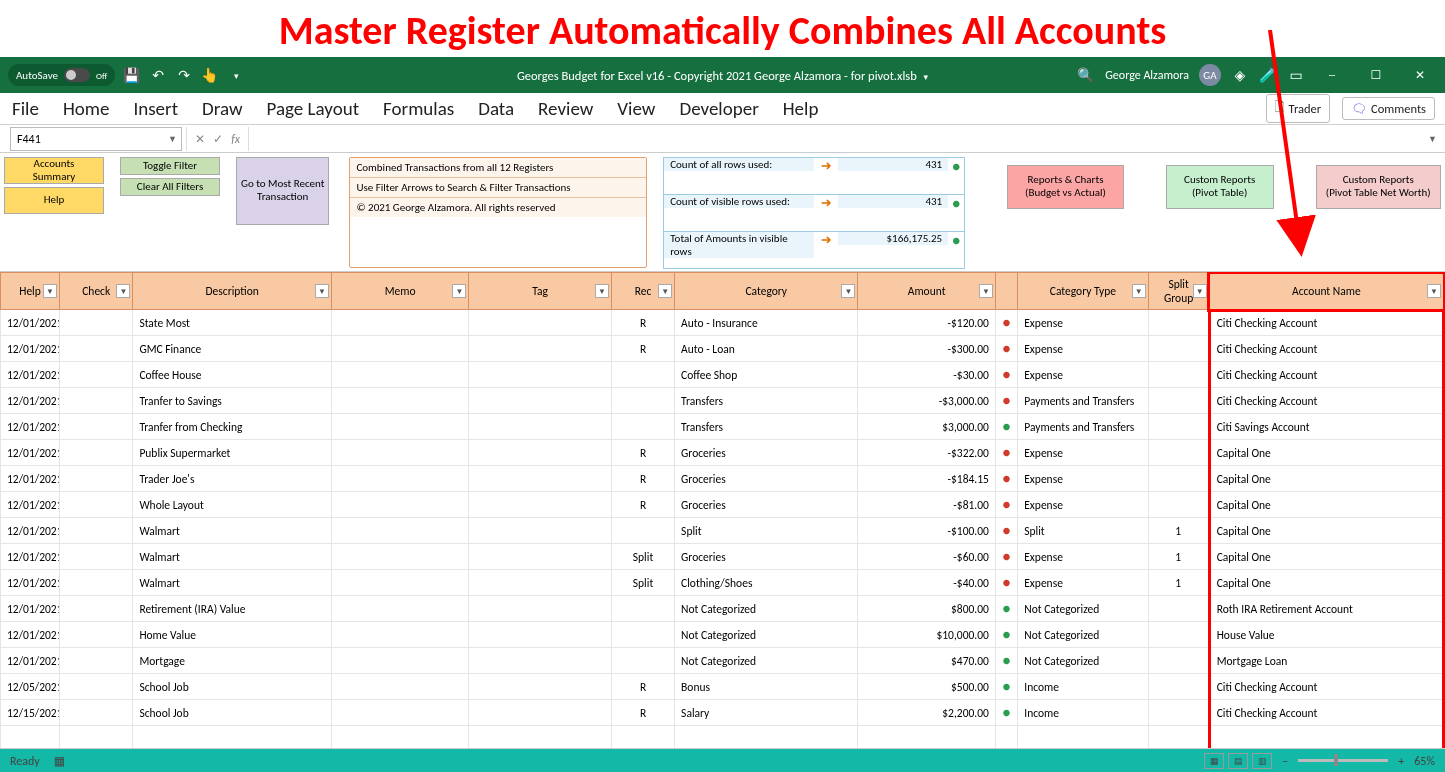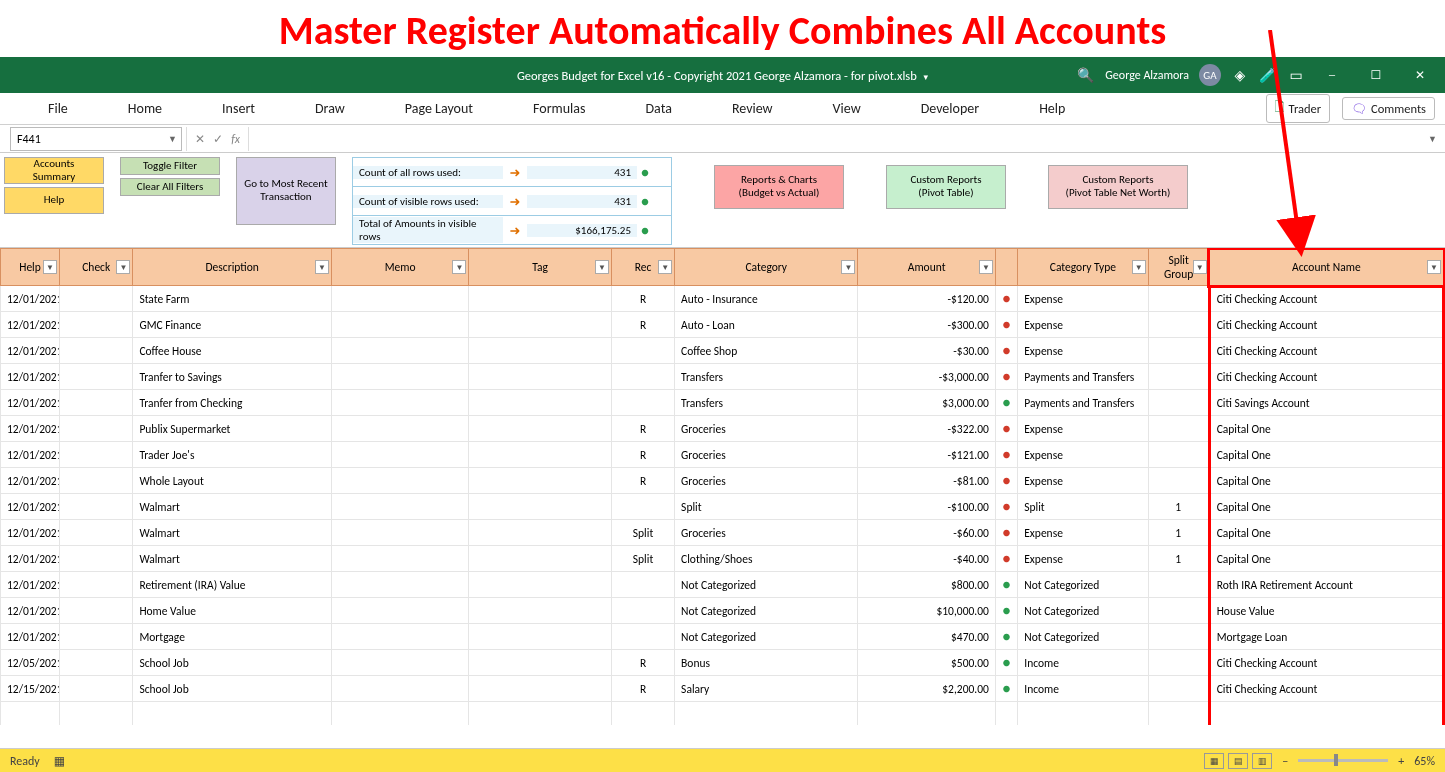--- a/index.html
+++ b/index.html
@@ -9,21 +9,21 @@
 .titlebar-left { display: flex; align-items: center; gap: 8px; }
 .autosave-pill { display: flex; align-items: center; gap: 6px; background: #0d5a31; border-radius: 11px; padding: 2px 8px; font-size: 11px; height: 22px; }
 .toggle { width: 26px; height: 14px; background: #4a4a4a; border-radius: 7px; position: relative; }
 .toggle::after { content: ""; width: 10px; height: 10px; background: #ccc; border-radius: 50%; position: absolute; top: 2px; left: 2px; }
 .qat-icon { width: 18px; height: 18px; display: flex; align-items: center; justify-content: center; color: #fff; font-size: 14px; }
 .titlebar-center { position: absolute; left: 50%; transform: translateX(-50%); font-size: 12.5px; color: #fff; white-space: nowrap; }
 .titlebar-right { margin-left: auto; display: flex; align-items: center; gap: 10px; }
 .avatar { width: 22px; height: 22px; border-radius: 50%; background: #7d8aa3; color: #fff; display: flex; align-items: center; justify-content: center; font-size: 11px; }
 .win-btn { width: 34px; height: 36px; display: flex; align-items: center; justify-content: center; color: #fff; }
 .ribbon-tabs { display: flex; align-items: center; background: #fff; border-bottom: 1px solid #d0d0d0; height: 32px; padding: 0 10px; gap: 20px; color: #222; }
-.ribbon-tab { font-size: 14px; padding: 4px 2px; cursor: pointer; margin-left: 36px; }
+.ribbon-tab { font-size: 19px; padding: 4px 2px; cursor: pointer; }
 .ribbon-right { margin-left: auto; display: flex; gap: 12px; align-items: center; }
 .share-btn { display: flex; align-items: center; gap: 4px; border: 1px solid #bbb; padding: 3px 8px; border-radius: 3px; font-size: 12.5px; }
 .share-btn .ico { color: #2a8d4e; }
 .comments-btn .ico { color: #7b4fe0; }
 .formula-bar { display: flex; align-items: center; height: 28px; border-bottom: 1px solid #ccc; }
 .name-box { width: 172px; height: 24px; border: 1px solid #bbb; margin: 2px 4px 2px 10px; padding: 0 6px; display: flex; align-items: center; position: relative; }
 .name-box .drop { position: absolute; right: 4px; color: #666; font-size: 9px; }
 .fx-ctrl { display: flex; align-items: center; gap: 8px; padding: 0 8px; color: #888; border-right: 1px solid #ddd; border-left: 1px solid #ddd; height: 24px; }
 .fx-label { font-style: italic; }
 .formula-input { flex: 1; height: 24px; padding: 0 6px; display: flex; align-items: center; position: relative; }
@@ -35,40 +35,40 @@
 .btn-orange { background: #ffd966; width: 100px; height: 27px; }
 .btn-green2 { background: #c6e0b4; width: 100px; height: 18px; }
 .btn-purple { background: #d9d2e9; width: 100px; height: 68px; }
 .btn-green-lg { background: #fca5a5; width: 130px; height: 44px; }
 .btn-green-lg2 { background: #c6efce; width: 120px; height: 44px; }
 .btn-pink { background: #f4cccc; width: 140px; height: 44px; }
 .info-block { display: flex; flex-direction: column; border: 1px solid #e0a070; border-radius: 2px; }
 .info-cell { font-size: 11px; padding: 3px 6px; border-bottom: 1px solid #e8c0a0; background: #fdf4ec; }
 .info-cell:last-child { border-bottom: none; }
 .stats-block { display: flex; flex-direction: column; }
-.stat-row { display: flex; align-items: center; border: 1px solid #9ccce4; margin-bottom: -1px; height: 30px; }
+.stat-row { display: flex; align-items: flex-start; border: 1px solid #9ccce4; margin-bottom: -1px; height: 38px; }
 .stat-label { width: 150px; padding: 0 6px; font-size: 11px; background: #e9f5fb; }
 .stat-arrow { color: #e07000; font-size: 13px; flex: 0 0 24px; text-align: center; }
 .stat-val { width: 110px; text-align: right; padding: 0 6px; font-size: 11px; background: #e9f5fb; }
 .stat-dot { width: 16px; text-align: center; }
 .dot-green { color: #2a9d4e; font-size: 14px; }
 .dot-red { color: #d13b2a; font-size: 14px; }
 .spacer { flex: 0 0 10px; }
 
 .table-wrap { overflow: auto; border-top: 1px solid #ccc; margin-top: 3px; height: 478px; }
 table { border-collapse: collapse; width: 100%; table-layout: fixed; font-size: 11.5px; }
 th { background: #f8c9a3; border: 1px solid #d89060; padding: 4px 4px; position: relative; font-weight: normal; height: 26px; }
 th .farrow { position: absolute; right: 2px; top: 50%; transform: translateY(-50%); width: 14px; height: 14px; background: #fff; border: 1px solid #aaa; font-size: 8px; display: flex; align-items: center; justify-content: center; color: #555; }
 td { border: 1px solid #e5e5e5; padding: 4px 6px; height: 26px; white-space: nowrap; overflow: hidden; }
 td.num { text-align: right; }
 td.ctr { text-align: center; }
 .account-col-highlight { outline: 3px solid #ff0000; outline-offset: -1px; }
 .arrow-overlay { position: absolute; top: 30px; right: 125px; pointer-events: none; z-index: 50; }
 
-.statusbar { position: fixed; bottom: 0; left: 0; right: 0; height: 24px; background: #fde047; border-top: 1px solid #ccc; display: flex; align-items: center; padding: 0 10px; font-size: 12px; color: #444; }
+.statusbar { position: fixed; bottom: 0; left: 0; right: 0; height: 24px; background: #14b8a6; border-top: 1px solid #ccc; display: flex; align-items: center; padding: 0 10px; font-size: 12px; color: #444; }
 .statusbar-right { margin-left: auto; display: flex; align-items: center; gap: 10px; }
 .view-icons { display: flex; gap: 4px; }
 .view-ico { width: 20px; height: 16px; border: 1px solid #999; display: flex; align-items: center; justify-content: center; font-size: 9px; }
 .zoom-slider { width: 90px; height: 3px; background: #bbb; position: relative; }
 .zoom-slider::after { content: ""; width: 4px; height: 12px; background: #888; position: absolute; left: 40%; top: -5px; }
 
 svg { display: block; }
 </style>
 </head>
 <body>
@@ -78,20 +78,32 @@
 <svg class="arrow-overlay" width="60" height="230">
   <defs>
       <marker id="ah" markerWidth="10" markerHeight="10" refX="7" refY="5" orient="auto">
         <path d="M0,0 L10,5 L0,10 Z" fill="#ff0000"></path>
       </marker>
     </defs>
   <line x1="10" y1="0" x2="40" y2="215" stroke="#ff0000" stroke-width="4" marker-end="url(#ah)"></line>
 </svg>
 
 <div class="titlebar">
+  <div class="titlebar-left">
+    <div class="autosave-pill">
+      <span>AutoSave</span>
+      <div class="toggle"></div>
+      <span style="font-size:9px">Off</span>
+    </div>
+    <span class="qat-icon">💾</span>
+    <span class="qat-icon">↶</span>
+    <span class="qat-icon">↷</span>
+    <span class="qat-icon">👆</span>
+    <span class="qat-icon" style="font-size:9px">▾</span>
+  </div>
   <div class="titlebar-center">
     <span>Georges Budget for Excel v16 - Copyright 2021 George Alzamora - for pivot.xlsb</span>
     <span style="font-size:9px;margin-left:4px">▾</span>
   </div>
   <div class="titlebar-right">
     <span class="qat-icon">🔍</span>
     <span>George Alzamora</span>
     <div class="avatar">GA</div>
     <span class="qat-icon">◈</span>
     <span class="qat-icon">🧪</span>
@@ -138,20 +150,25 @@
 Summary</div>
     <div class="tbtn btn-orange">Help</div>
   </div>
   <div class="btn-group">
     <div class="tbtn btn-green2">Toggle Filter</div>
     <div class="tbtn btn-green2">Clear All Filters</div>
   </div>
   <div class="tbtn btn-purple" style="white-space:pre">Go to Most Recent
 Transaction</div>
 
+  <div class="info-block" style="width:335px;margin-left:4px">
+    <div class="info-cell">Combined Transactions from all 12 Registers</div>
+    <div class="info-cell">Use Filter Arrows to Search &amp; Filter Transactions</div>
+    <div class="info-cell">© 2021 George Alzamora. All rights reserved</div>
+  </div>
 
   <div class="stats-block" style="width:320px">
     <div class="stat-row">
       <div class="stat-label">Count of all rows used:</div>
       <div class="stat-arrow">➜</div>
       <div class="stat-val">431</div>
       <div class="stat-dot"><span class="dot-green">●</span></div>
     </div>
     <div class="stat-row">
       <div class="stat-label">Count of visible rows used:</div>
@@ -207,21 +224,21 @@
           <th><span></span></th>
           <th><span>Category Type</span><span class="farrow">▼</span></th>
           <th><span>Split Group</span><span class="farrow">▼</span></th>
           <th class="account-col-highlight"><span>Account Name</span><span class="farrow">▼</span></th>
         </tr>
       </thead>
     <tbody id="tbody">
         <tr>
           <td>12/01/2021</td>
           <td></td>
-          <td>State Farm</td>
+          <td>State Most</td>
           <td></td>
           <td></td>
           <td class="ctr">R</td>
           <td>Auto - Insurance</td>
           <td class="num">-$120.00</td>
           <td class="ctr"><span class="dot-red">●</span></td>
           <td>Expense</td>
           <td class="ctr"></td>
           <td style="border-left: 3px solid rgb(255, 0, 0); border-right: 3px solid rgb(255, 0, 0);">Citi Checking Account</td>
         </tr>
@@ -296,21 +313,21 @@
           <td style="border-left: 3px solid rgb(255, 0, 0); border-right: 3px solid rgb(255, 0, 0);">Capital One</td>
         </tr>
         <tr>
           <td>12/01/2021</td>
           <td></td>
           <td>Trader Joe's</td>
           <td></td>
           <td></td>
           <td class="ctr">R</td>
           <td>Groceries</td>
-          <td class="num">-$121.00</td>
+          <td class="num">-$184.15</td>
           <td class="ctr"><span class="dot-red">●</span></td>
           <td>Expense</td>
           <td class="ctr"></td>
           <td style="border-left: 3px solid rgb(255, 0, 0); border-right: 3px solid rgb(255, 0, 0);">Capital One</td>
         </tr>
         <tr>
           <td>12/01/2021</td>
           <td></td>
           <td>Whole Layout</td>
           <td></td>

